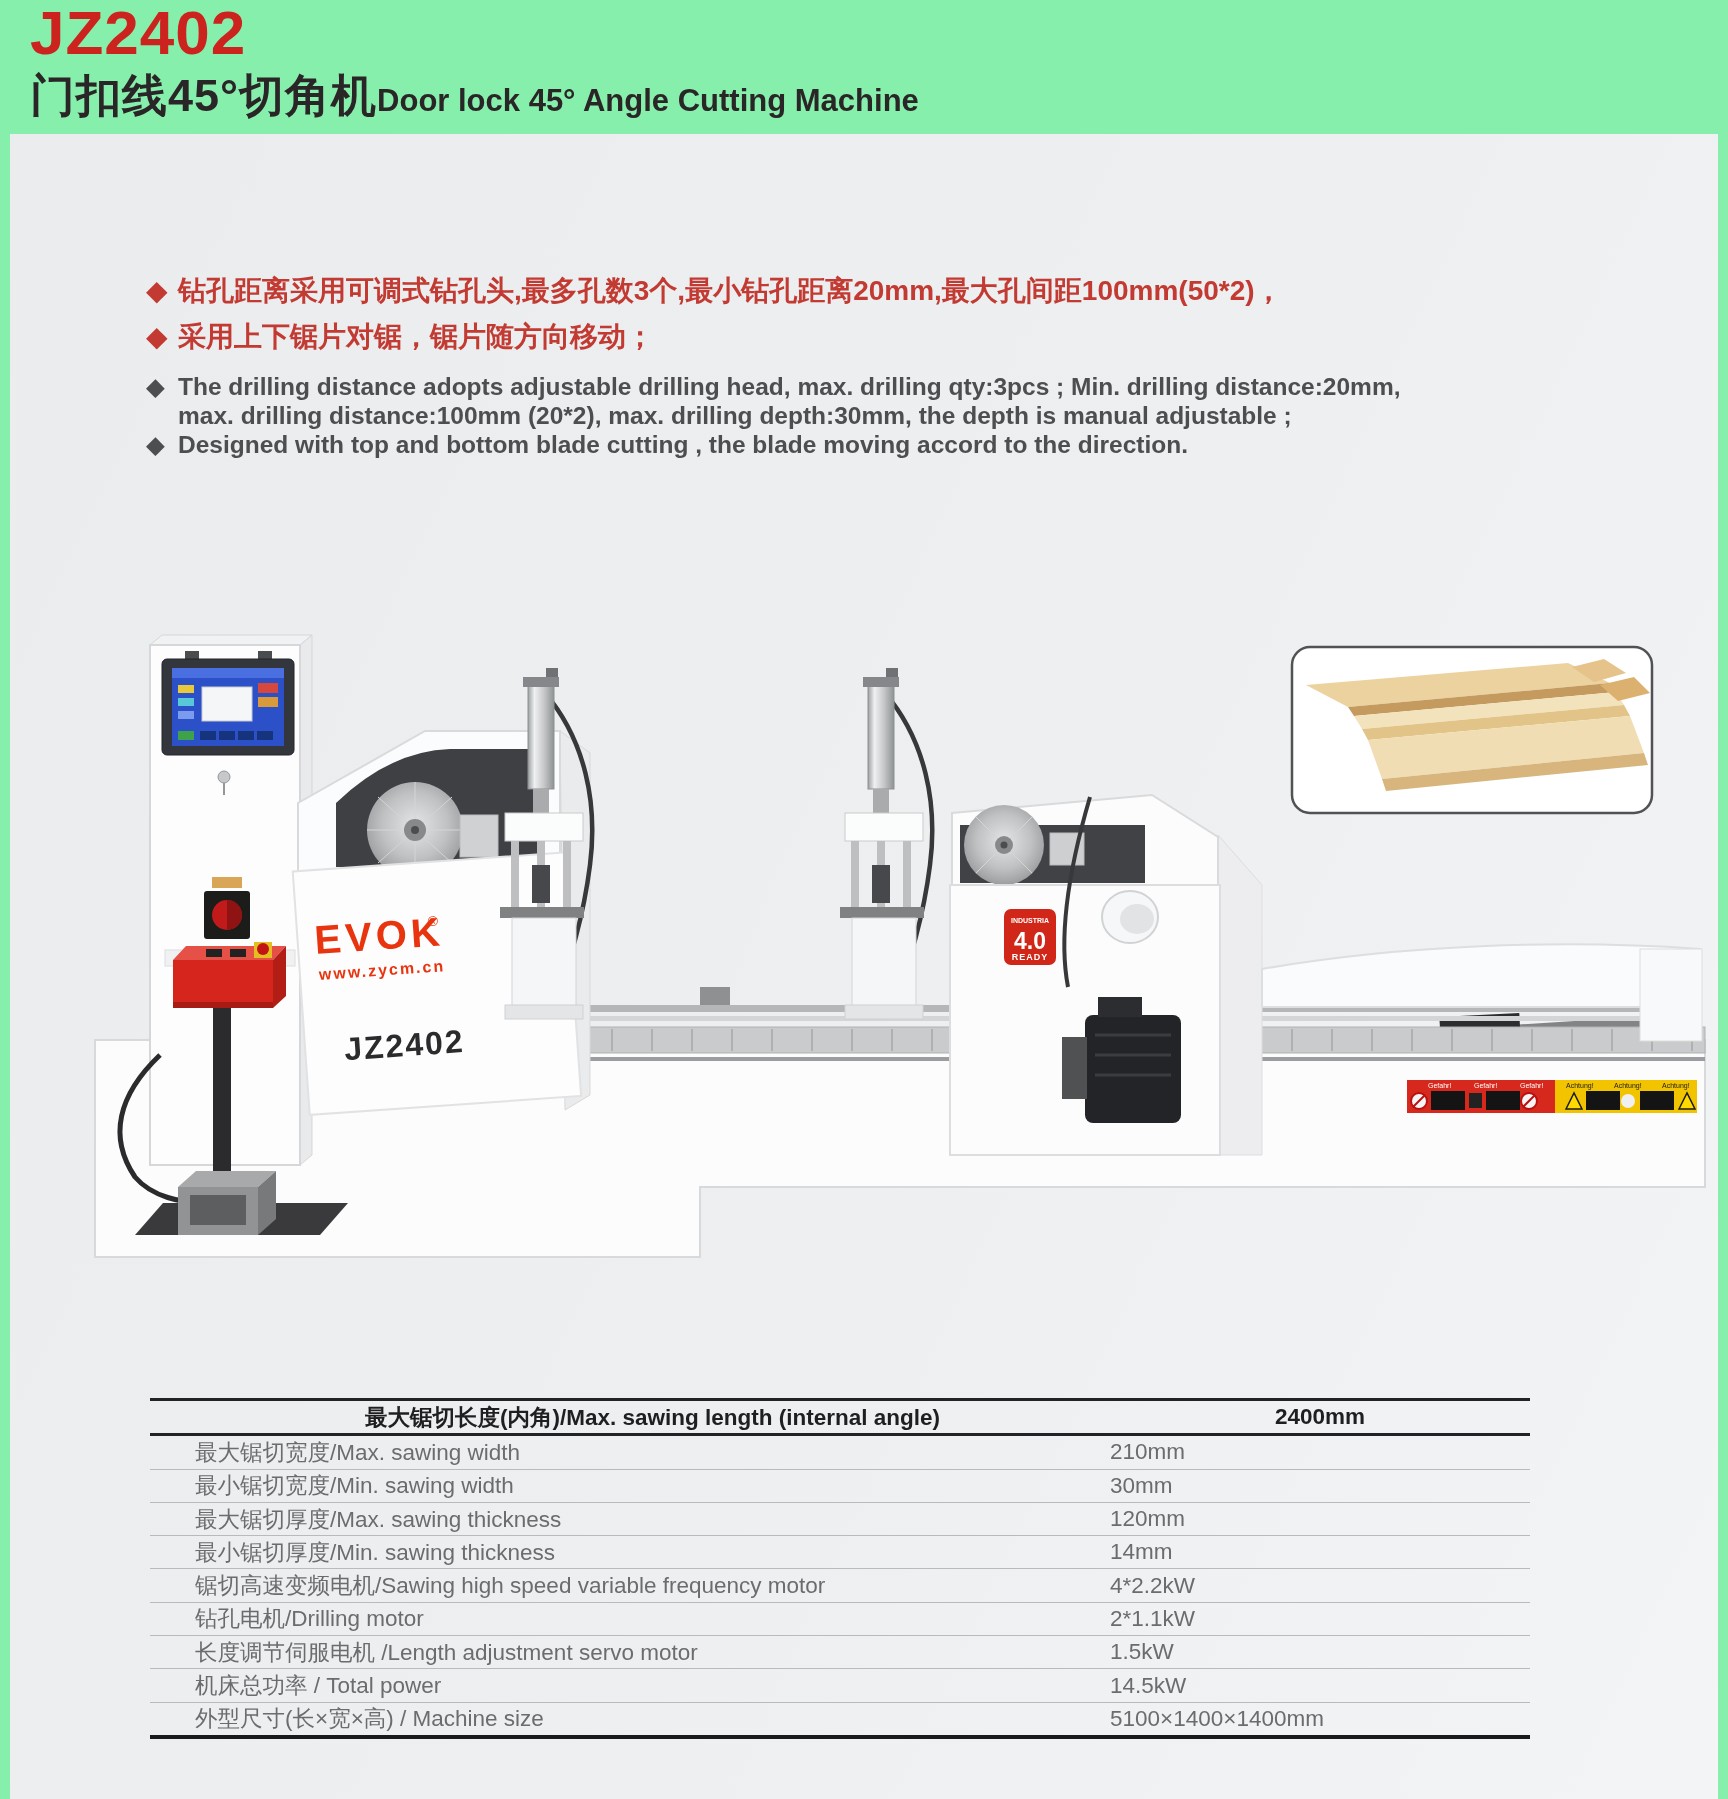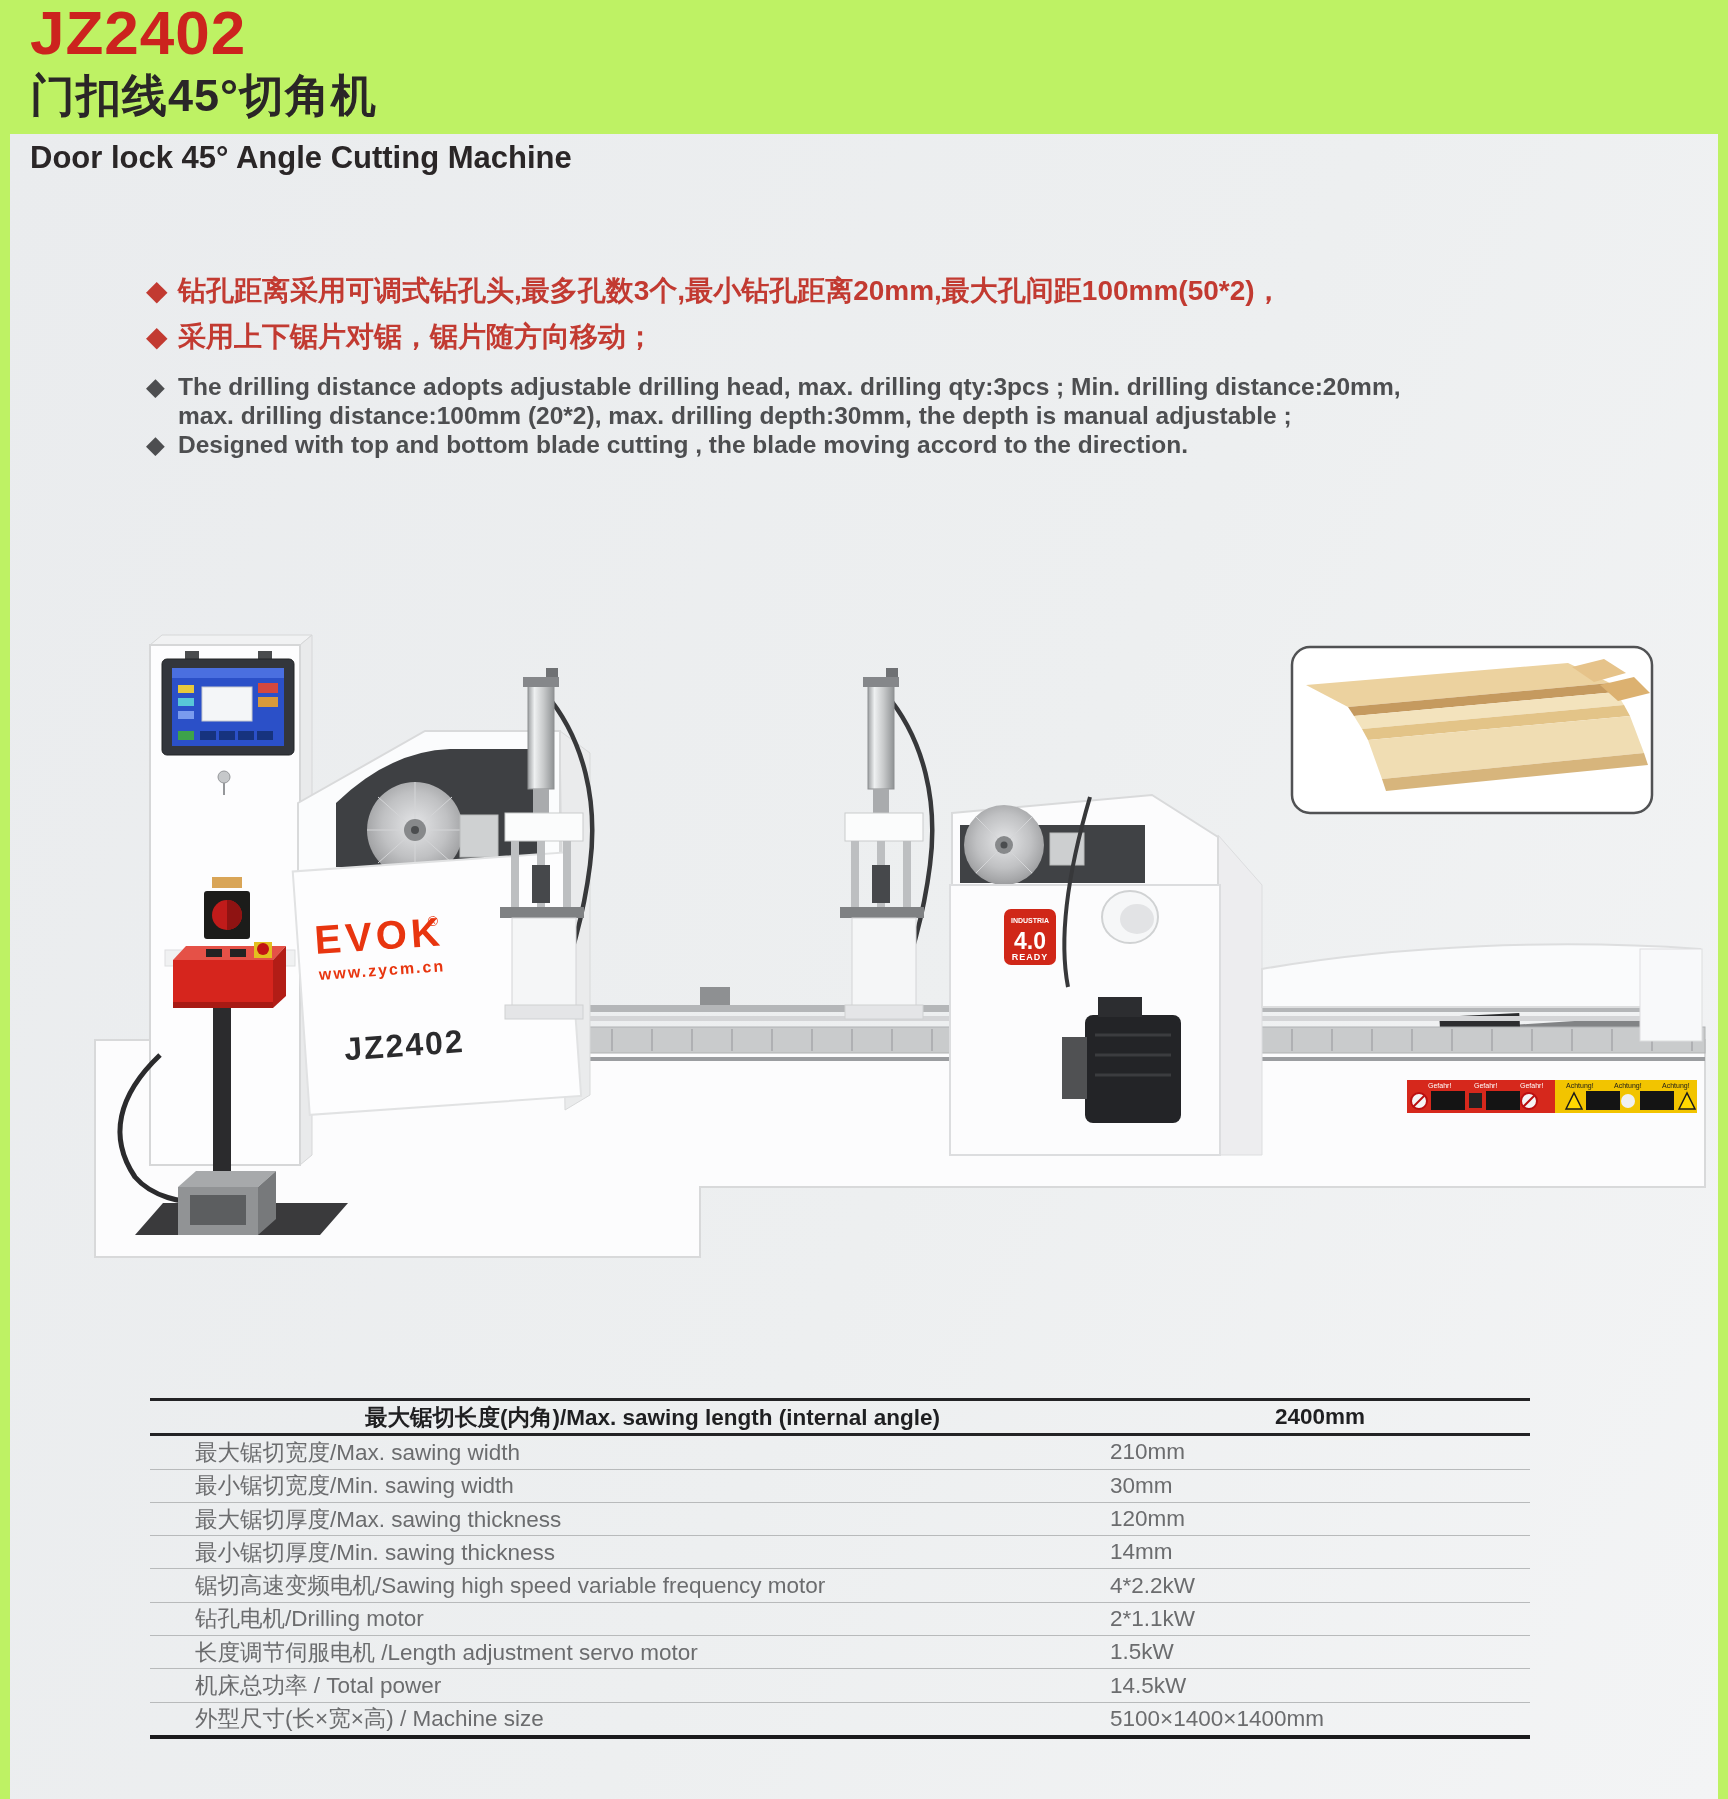--- a/index.html
+++ b/index.html
@@ -1,20 +1,20 @@
 <!DOCTYPE html>
 <html><head>
 <meta charset="utf-8">
 <style>
   html,body{margin:0;padding:0;background:#ffffff;font-family:"Liberation Sans","DejaVu Sans",sans-serif;}
-  .page{position:relative;width:1728px;height:1799px;overflow:hidden;background:#bef264;}
+  .page{position:relative;width:1728px;height:1799px;overflow:hidden;background:#86efac;}
   
   .header{position:absolute;left:30px;top:0;z-index:3;}
   .model{font-size:62px;font-weight:bold;color:#cc231e;letter-spacing:1px;line-height:66px;}
-  .subrow{display:flex;align-items:baseline;gap:14px;margin-top:0;flex-direction:column;}
+  .subrow{display:flex;align-items:baseline;margin-top:0;}
   .t-cn{font-size:45px;font-weight:bold;color:#2a2627;letter-spacing:1px;}
   .t-en{font-size:31px;font-weight:bold;color:#2a2627;}
   
   .content{position:absolute;left:10px;top:134px;width:1708px;height:1665px;
            background:linear-gradient(115deg,#eaecee 0%,#edeff0 55%,#f3f4f5 100%);z-index:1;}
   
   .features{position:absolute;left:146px;top:272px;z-index:4;}
   .f{display:flex;font-weight:bold;}
   .f .dm{width:32px;flex:none;}
   .f .sp{width:32px;flex:none;}

